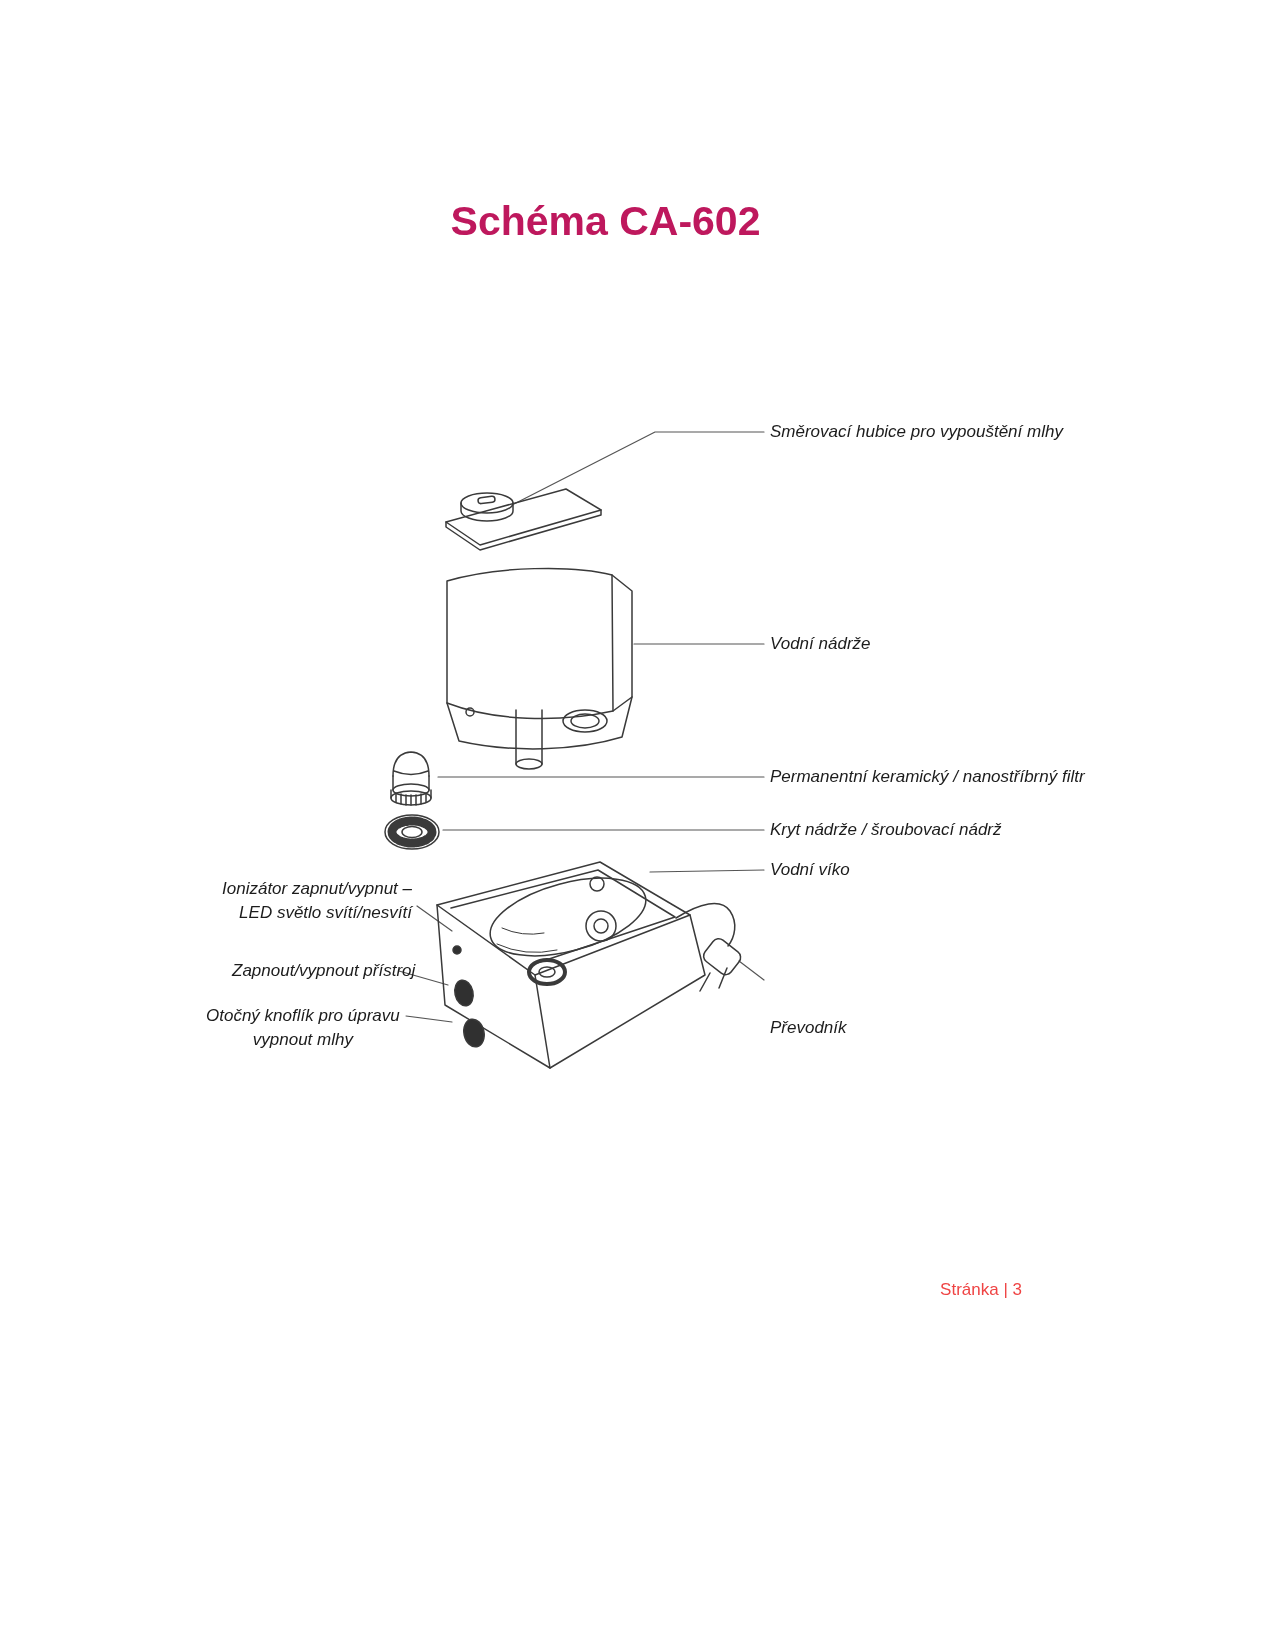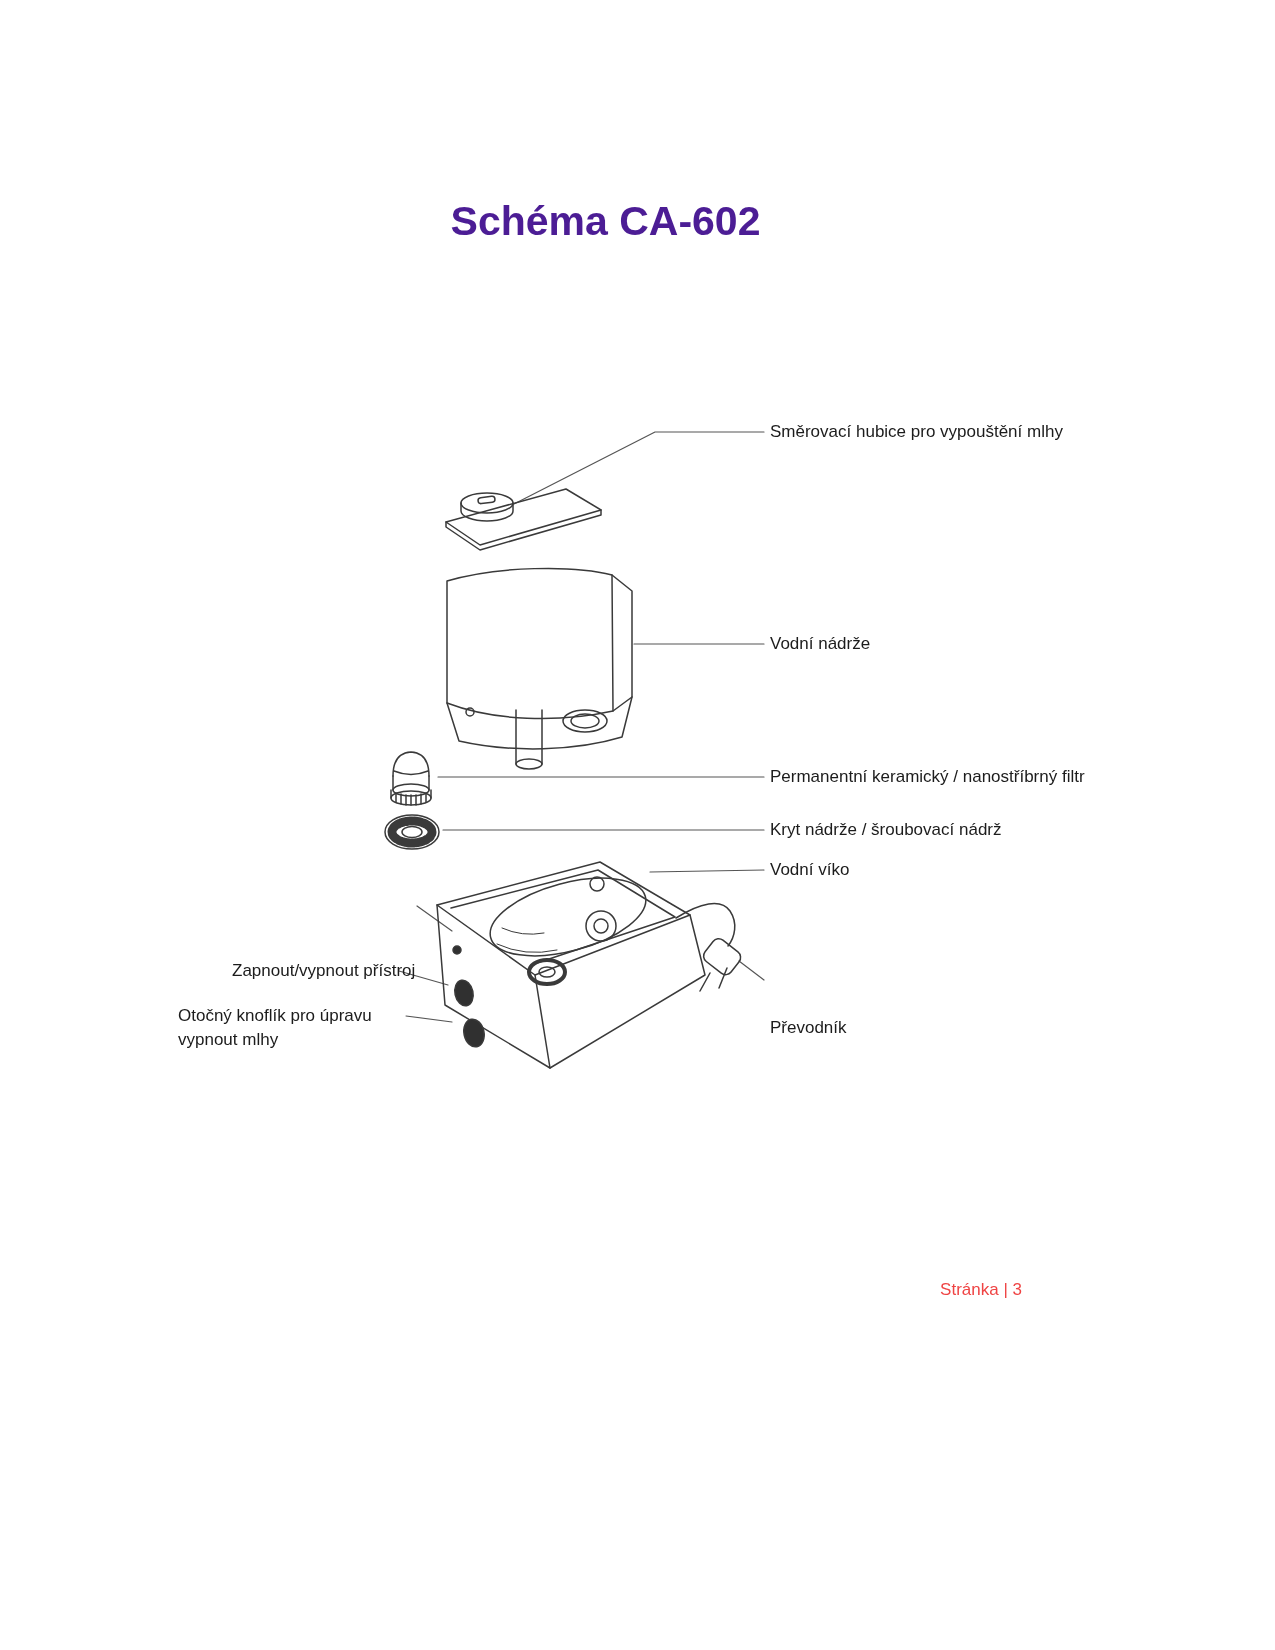--- a/index.html
+++ b/index.html
@@ -9,36 +9,37 @@
     font-family:"Liberation Sans", sans-serif;
     color:#1c1c1c;
   }
   .page {
     position:relative; width:1275px; height:1650px;
     background:#ffffff; overflow:hidden;
   }
   .title {
     position:absolute; top:198px; left:0; right:64px;
     text-align:center;
-    font-size:41px; font-weight:700; color:#4c1d95;
+    font-size:41px; font-weight:700; color:#be185d;
     font-family:"Liberation Sans", sans-serif;
   }
   .art {
     position:absolute; top:0; left:0;
     width:1275px; height:1650px;
   }
   .ink {
     stroke:#3a3a3a; fill:none; stroke-width:1.5;
     stroke-linecap:round; stroke-linejoin:round;
   }
   .leader { stroke:#555555; stroke-width:1.2; }
   .lbl {
     position:absolute;
     font-size:17px; line-height:24px; color:#1c1c1c;
     white-space:nowrap;
+    font-style:italic;
   }
   .lbl .ln { white-space:nowrap; }
   .footer {
     position:absolute; top:1280px; right:253px;
     font-size:17px; color:#ef4444;
   }
 </style>
 </head>
 <body>
 
@@ -125,24 +126,28 @@
   <div class="lbl" style="left:770px; top:632px;">Vodní nádrže</div>
 
   <div class="lbl" style="left:770px; top:765px;">Permanentní keramický / nanostříbrný filtr</div>
 
   <div class="lbl" style="left:770px; top:818px;">Kryt nádrže / šroubovací nádrž</div>
 
   <div class="lbl" style="left:770px; top:858px;">Vodní víko</div>
 
   <div class="lbl" style="left:770px; top:968px;margin-top:48px;">Převodník</div>
 
+  <div class="lbl" style="left:186px; top:877px; width:226px; text-align:right;">
+    <div class="ln">Ionizátor zapnut/vypnut –</div>
+    <div class="ln">LED světlo svítí/nesvítí</div>
+  </div>
 
   <div class="lbl" style="left:190px; top:959px;margin-left:42px;">Zapnout/vypnout přístroj</div>
 
-  <div class="lbl" style="left:178px; top:1004px; text-align:left;">
+  <div class="lbl" style="left:206px; top:1004px; text-align:center;">
     <div class="ln">Otočný knoflík pro úpravu</div>
     <div class="ln">vypnout mlhy</div>
   </div>
 
   <div class="footer">
     <span>Stránka | 3</span>
   </div>
 
 </div>
 

